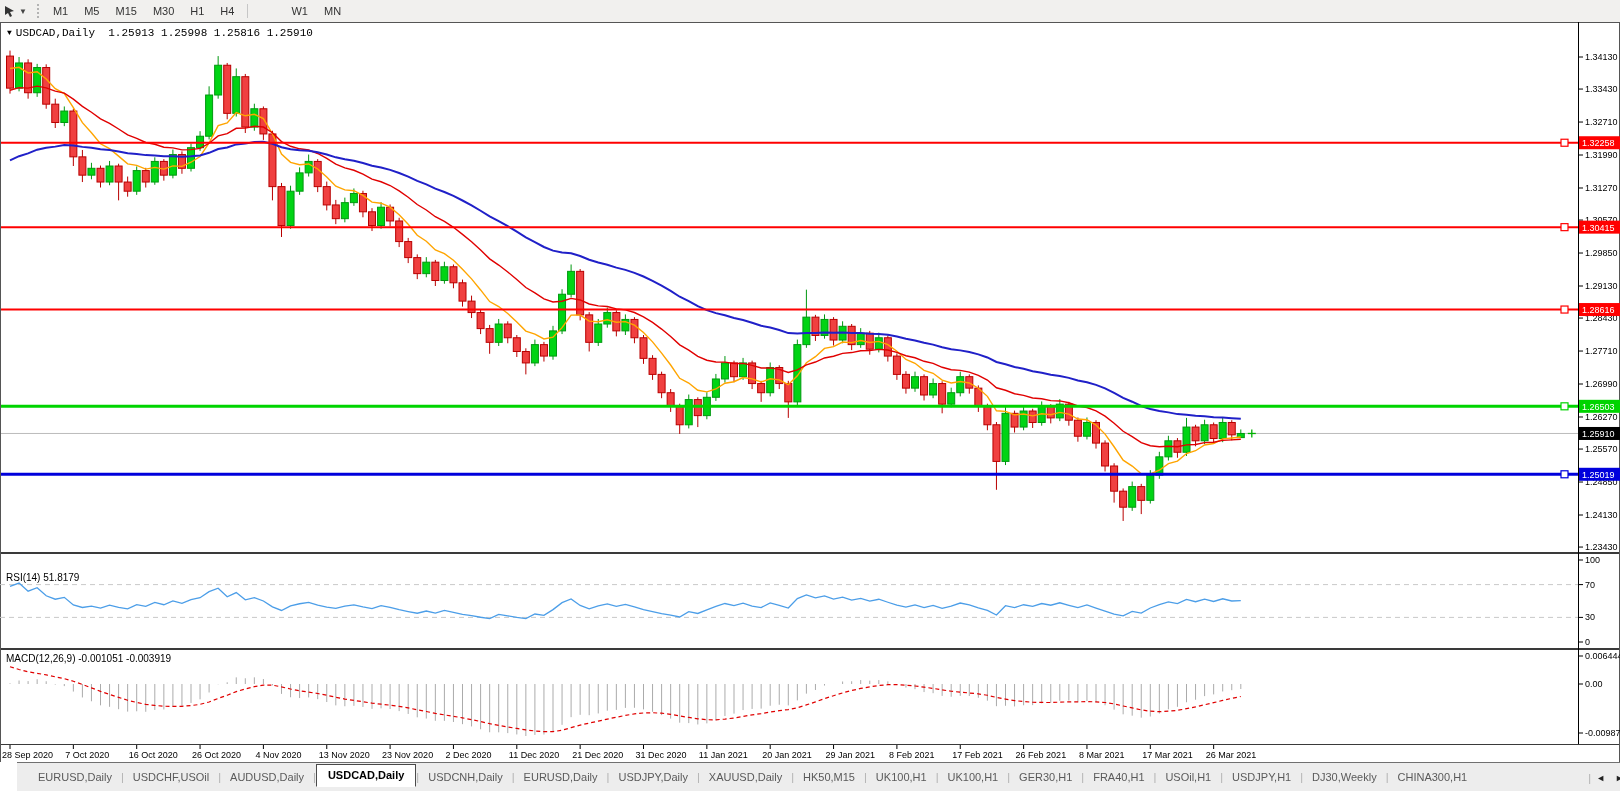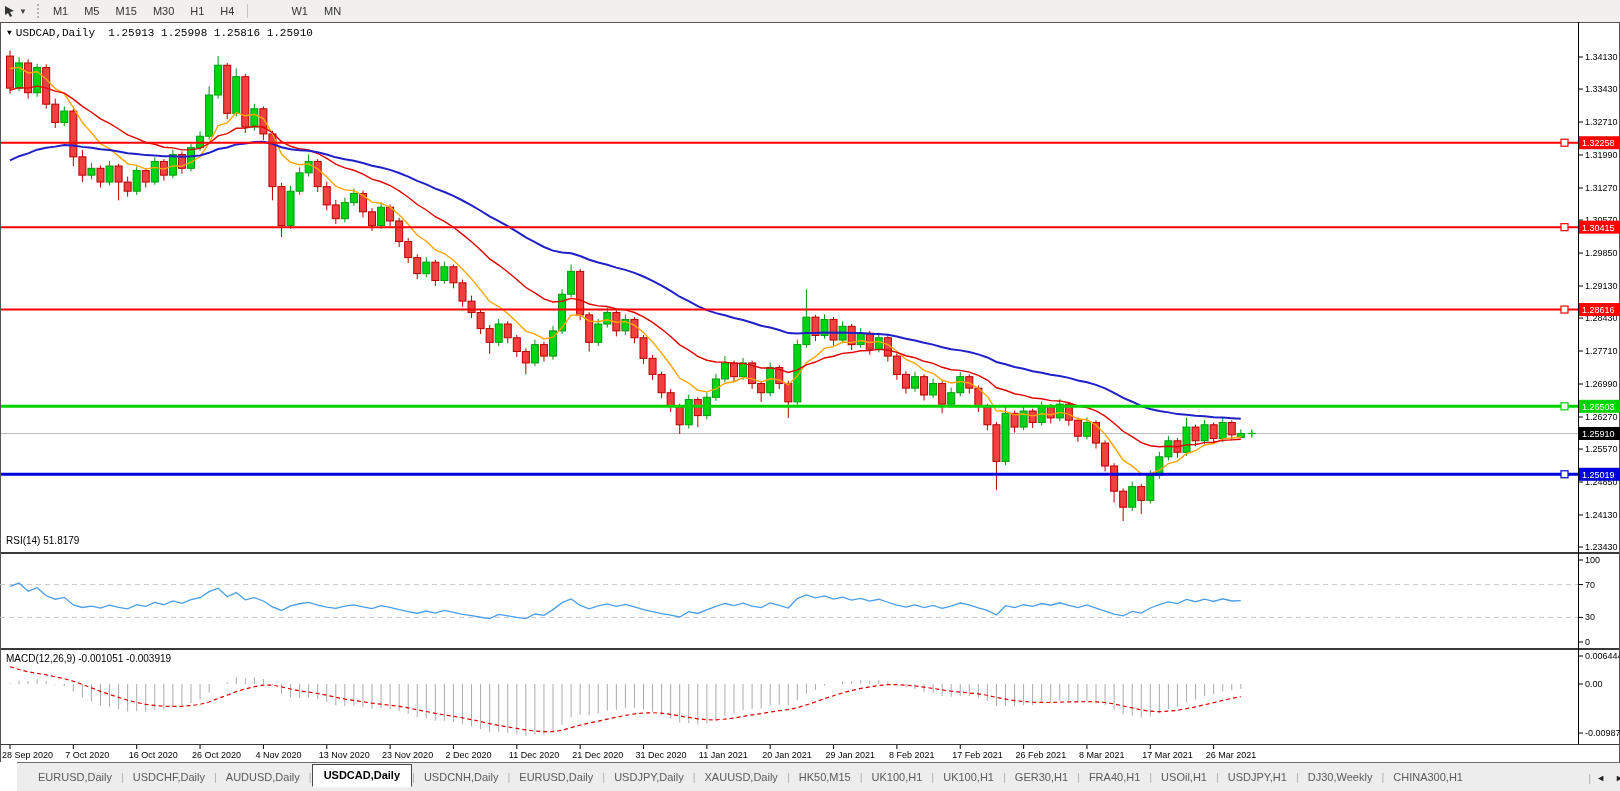--- a/index.html
+++ b/index.html
@@ -908,29 +908,29 @@
           <line x1="1150.3000000000002" y1="745" x2="1150.3000000000002" y2="749" stroke="#000" stroke-width="1"></line>
           <text x="1142.3000000000002" y="758" font-size="9" fill="#000">17 Mar 2021</text>
           <line x1="1213.65" y1="745" x2="1213.65" y2="749" stroke="#000" stroke-width="1"></line>
           <text x="1205.65" y="758" font-size="9" fill="#000">26 Mar 2021</text>
         </g>
       </g>
     </svg>
   <div class="chart-title">
     <span class="tri">▼</span><span>USDCAD,Daily</span>&nbsp;&nbsp;<span>1.25913 1.25998 1.25816 1.25910</span>
   </div>
-  <div class="overlay-label" style="left:6px;top:513px;">RSI(14) 51.8179</div>
+  <div class="overlay-label" style="left:6px;top:550px;">RSI(14) 51.8179</div>
   <div class="overlay-label" style="left:6px;top:631px;">MACD(12,26,9) -0.001051 -0.003919</div>
 </div>
 
 <div class="tabbar">
   <span id="tabs" style="display:flex;align-items:center;">
       <span class="tab">EURUSD,Daily</span>
       <span class="tabsep">|</span>
-      <span class="tab">USDCHF,Daily</span>
+      <span class="tab">USDCHF,USOil</span>
       <span class="tabsep">|</span>
       <span class="tab">AUDUSD,Daily</span>
       <span class="tabsep">|</span>
       <span class="tab active">USDCAD,Daily</span>
       <span class="tabsep">|</span>
       <span class="tab">USDCNH,Daily</span>
       <span class="tabsep">|</span>
       <span class="tab">EURUSD,Daily</span>
       <span class="tabsep">|</span>
       <span class="tab">USDJPY,Daily</span>

